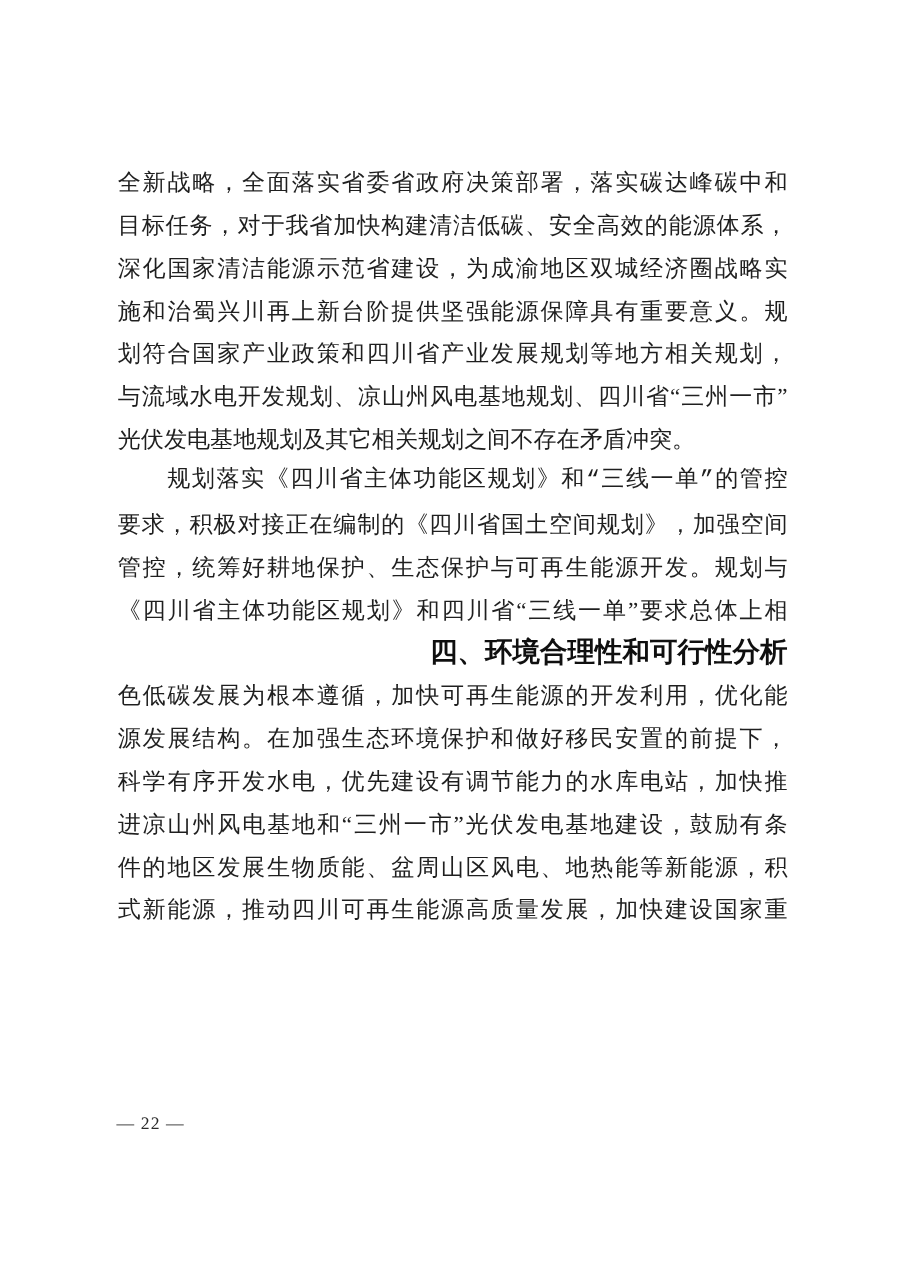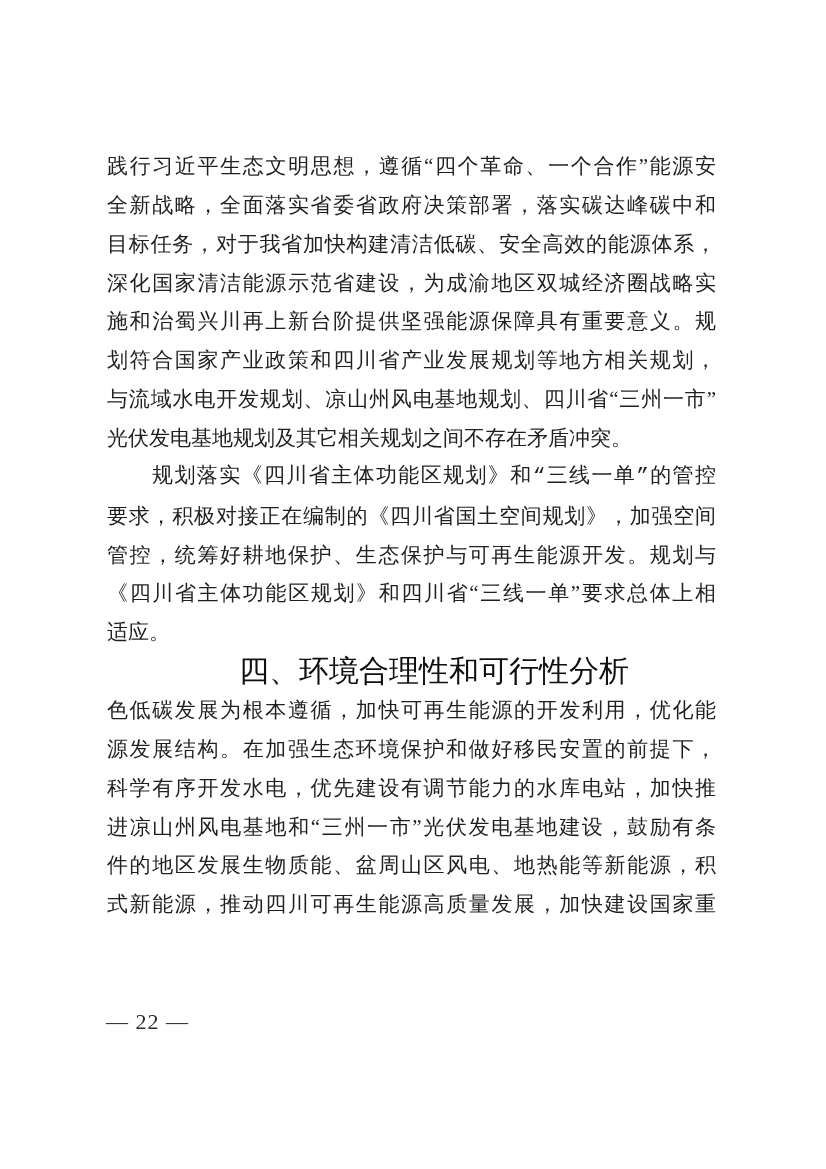--- a/index.html
+++ b/index.html
@@ -37,60 +37,58 @@
     text-align-last: justify;
   }
   .line.indent {
     padding-left: 45px;
     font-family: Liberation Mono, monospace;
   }
   .heading {
     margin: 0;
     padding-left: 45px;
     font-family: "Liberation Sans", "DejaVu Sans", sans-serif;
-    font-weight: 400;
-    font-size: 30px;
+    font-weight: 700;
+    font-size: 25px;
     line-height: 38.86px;
     height: 38.86px;
     color: #0f0f0f;
-    text-align: center;
+    text-align: right;
   }
   .footer {
     position: absolute;
     left: 106px;
     top: 1008px;
-    font-size: 22px;
+    font-size: 16px;
     line-height: 28px;
     color: #2b2b2b;
     letter-spacing: 1px;
   }
 </style>
 </head>
 <body>
 
 <div class="page">
   <main class="text-block">
 
     <section class="para">
-      <div class="line just">践行习近平生态文明思想，遵循“四个革命、一个合作”能源安</div>
       <div class="line just">全新战略，全面落实省委省政府决策部署，落实碳达峰碳中和</div>
       <div class="line just">目标任务，对于我省加快构建清洁低碳、安全高效的能源体系，</div>
       <div class="line just">深化国家清洁能源示范省建设，为成渝地区双城经济圈战略实</div>
       <div class="line just">施和治蜀兴川再上新台阶提供坚强能源保障具有重要意义。规</div>
       <div class="line just">划符合国家产业政策和四川省产业发展规划等地方相关规划，</div>
       <div class="line just">与流域水电开发规划、凉山州风电基地规划、四川省“三州一市”</div>
       <div class="line">光伏发电基地规划及其它相关规划之间不存在矛盾冲突。</div>
     </section>
 
     <section class="para">
       <div class="line just indent">规划落实《四川省主体功能区规划》和“三线一单”的管控</div>
       <div class="line just">要求，积极对接正在编制的《四川省国土空间规划》，加强空间</div>
       <div class="line just">管控，统筹好耕地保护、生态保护与可再生能源开发。规划与</div>
       <div class="line just">《四川省主体功能区规划》和四川省“三线一单”要求总体上相</div>
-      <div class="line">适应。</div>
     </section>
 
     <h2 class="heading">四、环境合理性和可行性分析</h2>
 
     <section class="para">
       <div class="line just">色低碳发展为根本遵循，加快可再生能源的开发利用，优化能</div>
       <div class="line just">源发展结构。在加强生态环境保护和做好移民安置的前提下，</div>
       <div class="line just">科学有序开发水电，优先建设有调节能力的水库电站，加快推</div>
       <div class="line just">进凉山州风电基地和“三州一市”光伏发电基地建设，鼓励有条</div>
       <div class="line just">件的地区发展生物质能、盆周山区风电、地热能等新能源，积</div>

